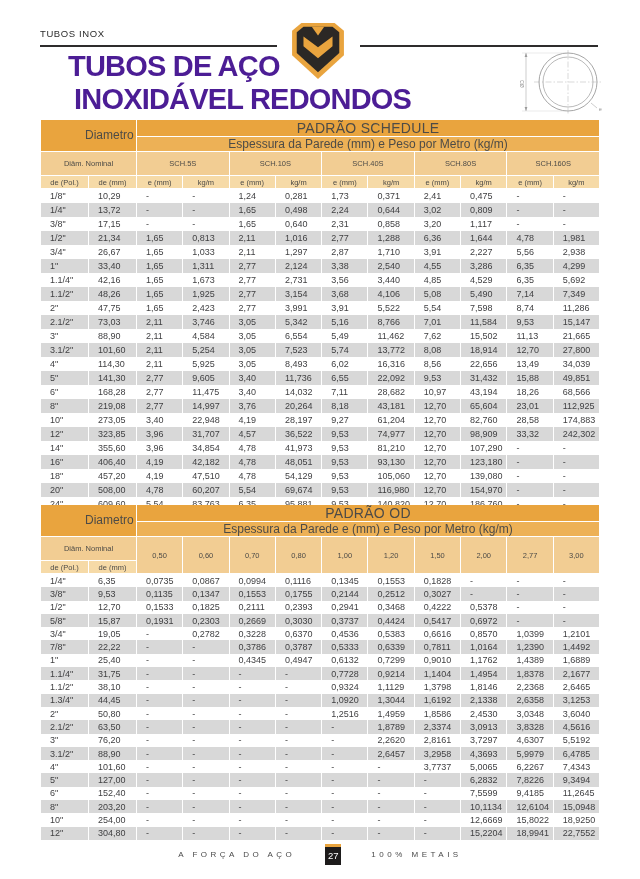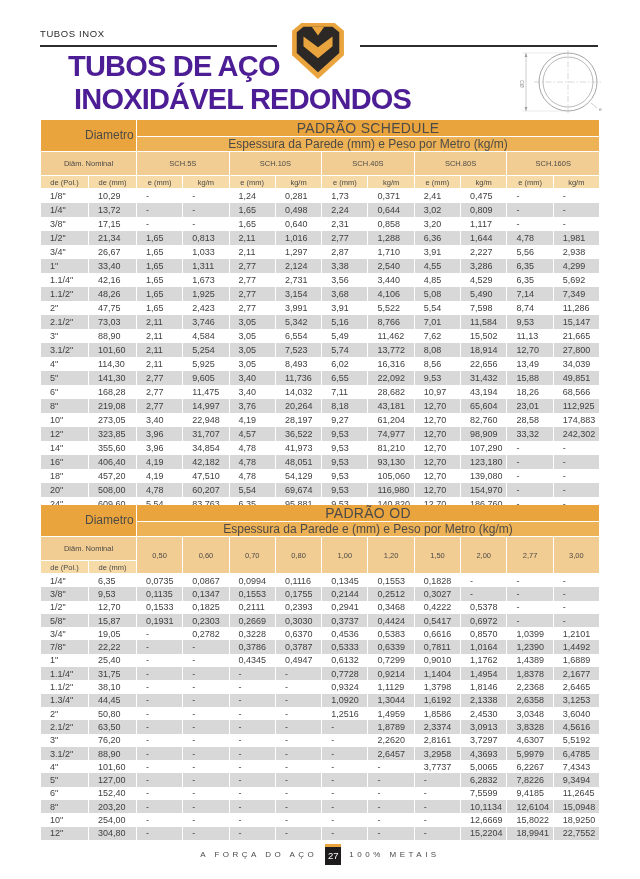--- a/index.html
+++ b/index.html
@@ -52,21 +52,21 @@
     font-size:9px; color:#3f3f41; text-align:left; padding-left:9px;
     white-space:nowrap; overflow:hidden; background:#ffffff;
   }
   #schedule-table tbody td { height:14px; }
   #od-table tbody td { height:13.3px; }
   table.spec tbody tr:nth-child(even) td { background:#D8D8D8; }
 
   
   .footer {
     position:absolute; left:0; top:839px; width:640px; height:30px;
-    display:flex; align-items:center; justify-content:center; gap:8px;
+    display:flex; align-items:center; justify-content:center; gap:30px;
   }
   .footer .slogan { font-size:8px; letter-spacing:3.5px; color:#4a4a4a; font-weight:500; }
   .page-box {
     width:16px; height:21px; background:#1d1b1b; border-top:3px solid #E9A43E;
     display:flex; align-items:center; justify-content:center;
     color:#ffffff; font-size:9.5px; font-weight:500;
   }
 </style>
 </head>
 <body>

